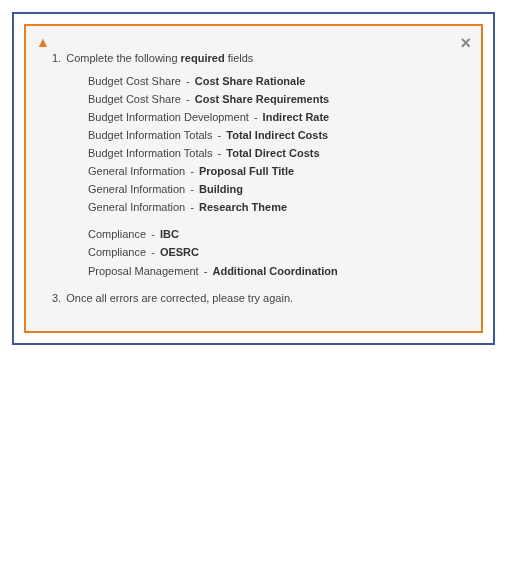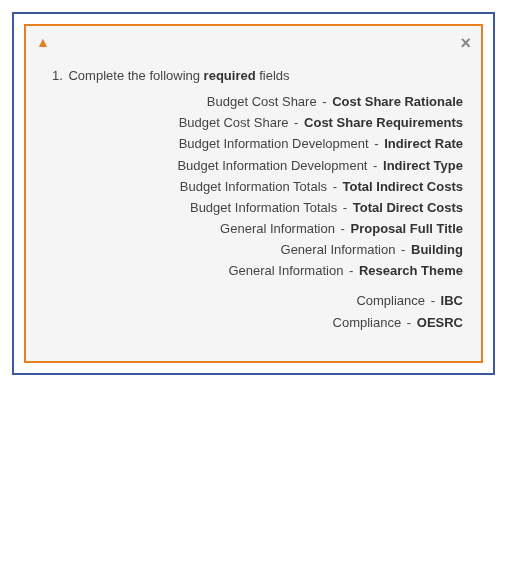--- a/index.html
+++ b/index.html
@@ -35,39 +35,38 @@
       position: absolute;
       top: 8px;
       right: 10px;
       color: #888;
       font-size: 18px;
       font-weight: bold;
       cursor: pointer;
       line-height: 1;
     }
     .content {
-      margin-top: 28px;
+      margin-top: 12px;
       color: #444;
-      font-size: 13px;
+      font-size: 11px;
       line-height: 1.55;
     }
     .section-heading {
       margin: 6px 0 6px 8px;
       color: #444;
     }
     .section-heading .num {
       margin-right: 2px;
     }
     .field-list {
       margin: 4px 0 10px 44px;
     }
     .field-item {
       margin: 1px 0;
       color: #444;
-      text-align: right;
     }
     .field-item .category {
       font-weight: 400;
     }
     .field-item .sep {
       margin: 0 2px;
     }
     .field-item .field {
       font-weight: 700;
       color: #333;
@@ -87,29 +86,33 @@
     <div class="content">
 
       <div class="section-heading">
         <span class="num">1.</span>
         <span>Complete the following </span><span class="bold">required</span><span> fields</span>
       </div>
       <div class="field-list">
         <div class="field-item"><span class="category">Budget Cost Share</span><span class="sep"> - </span><span class="field">Cost Share Rationale</span></div>
         <div class="field-item"><span class="category">Budget Cost Share</span><span class="sep"> - </span><span class="field">Cost Share Requirements</span></div>
         <div class="field-item"><span class="category">Budget Information Development</span><span class="sep"> - </span><span class="field">Indirect Rate</span></div>
-        <div class="field-item"><span class="category">Budget Information Development</span><span class="sep"> - </span><span class="field">Indirect Type</span></div>
         <div class="field-item"><span class="category">Budget Information Totals</span><span class="sep"> - </span><span class="field">Total Indirect Costs</span></div>
         <div class="field-item"><span class="category">Budget Information Totals</span><span class="sep"> - </span><span class="field">Total Direct Costs</span></div>
         <div class="field-item"><span class="category">General Information</span><span class="sep"> - </span><span class="field">Proposal Full Title</span></div>
         <div class="field-item"><span class="category">General Information</span><span class="sep"> - </span><span class="field">Building</span></div>
         <div class="field-item"><span class="category">General Information</span><span class="sep"> - </span><span class="field">Research Theme</span></div>
       </div>
 
       <div class="field-list">
         <div class="field-item"><span class="category">Compliance</span><span class="sep"> - </span><span class="field">IBC</span></div>
         <div class="field-item"><span class="category">Compliance</span><span class="sep"> - </span><span class="field">OESRC</span></div>
+        <div class="field-item"><span class="category">Proposal Management</span><span class="sep"> - </span><span class="field">Additional Coordination</span></div>
       </div>
 
+      <div class="section-heading">
+        <span class="num">3.</span>
+        <span>Once all errors are corrected, please try again.</span>
+      </div>
 
     </div>
   </div>
 </div>
 
 </body></html>

